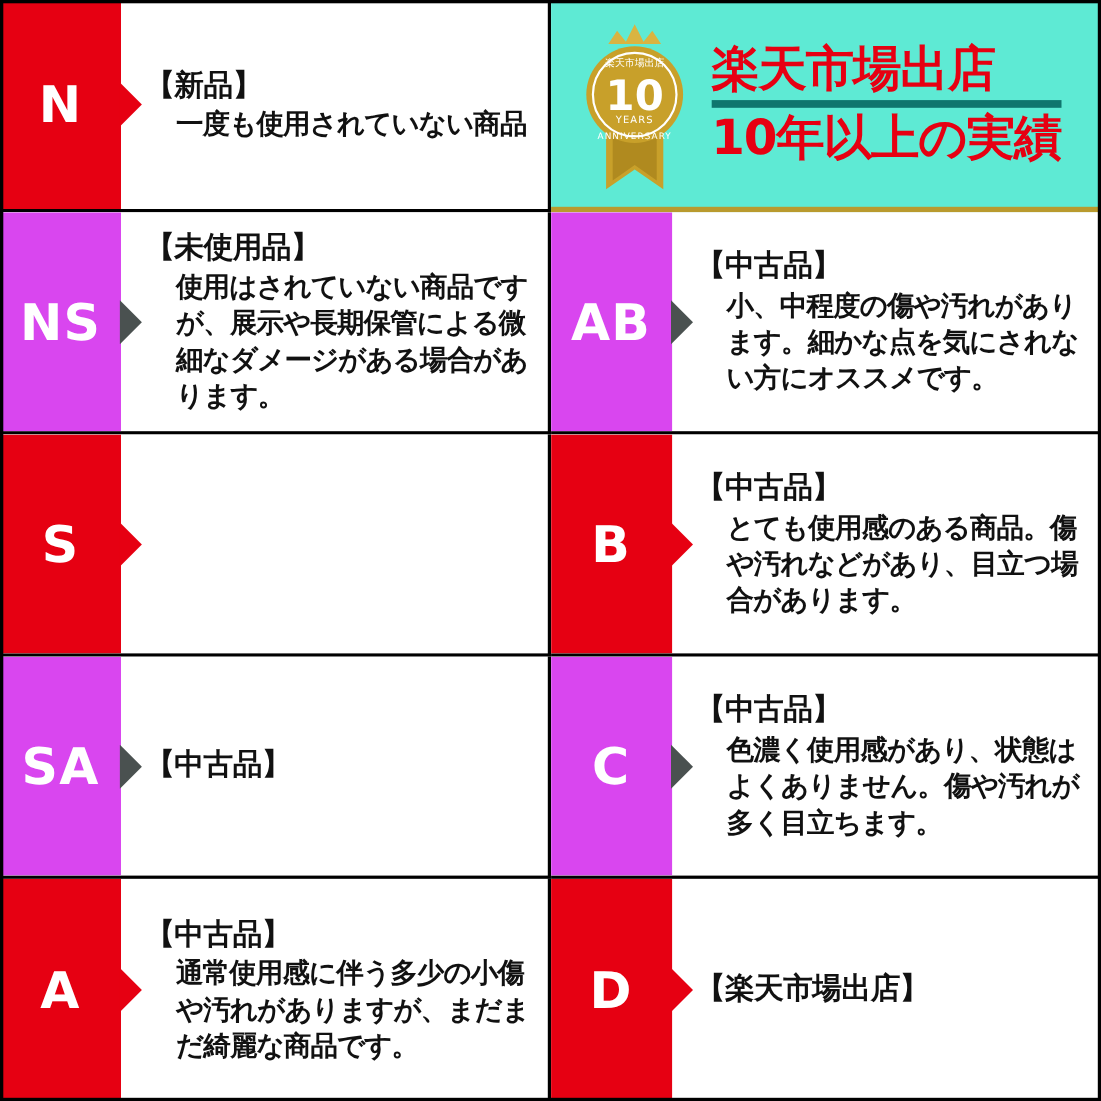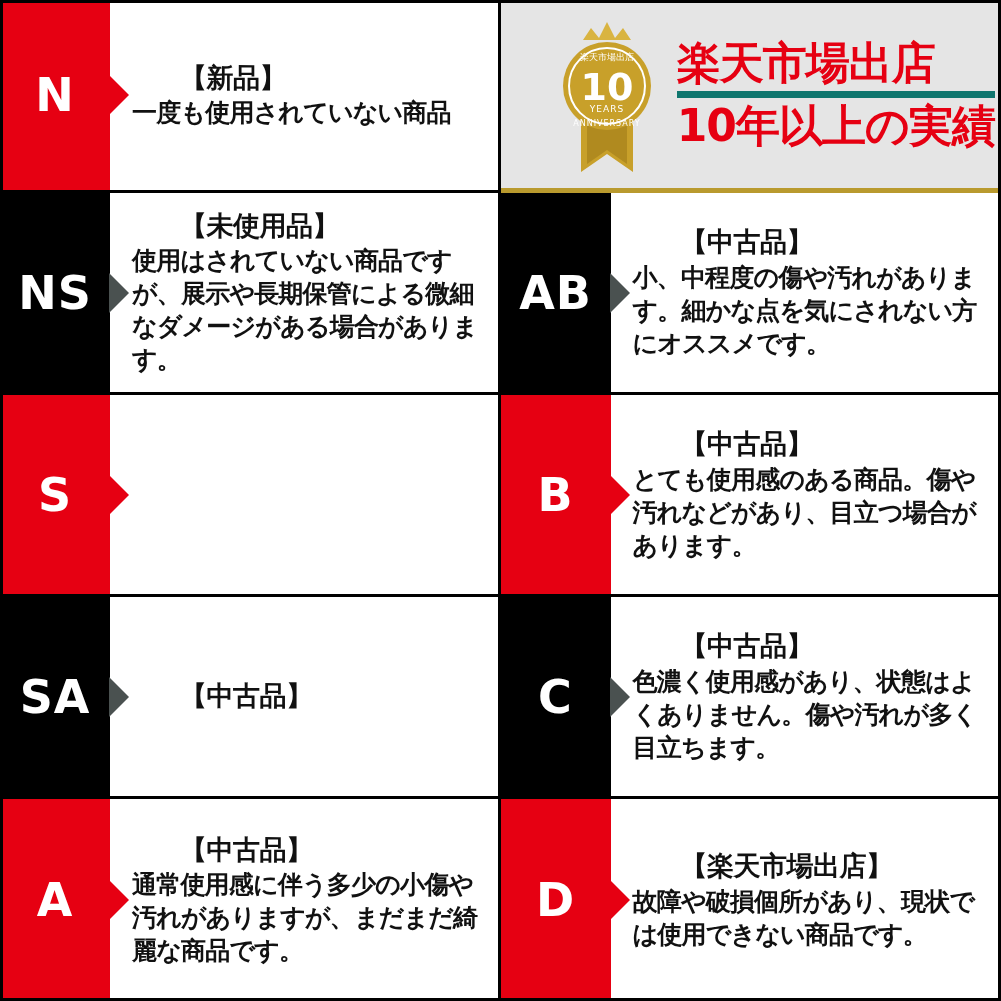--- a/index.html
+++ b/index.html
@@ -50,21 +50,21 @@
     display: flex;
     align-items: center;
     justify-content: center;
     color: #ffffff;
     font-weight: bold;
     font-size: 46px;
     letter-spacing: 1px;
     line-height: 1;
   }
   .rank.red { background: #e60012; }
-  .rank.gray { background: #000000; }
+  .rank.gray { background: #d946ef; }
   
   .rank .arrow {
     position: absolute;
     right: -19px;
     top: 50%;
     transform: translateY(-50%);
     width: 0;
     height: 0;
     border-top: 20px solid transparent;
     border-bottom: 20px solid transparent;
@@ -82,36 +82,36 @@
     flex-direction: column;
     justify-content: center;
     color: #111;
   }
   .desc .title {
     font-size: 27px;
     font-weight: bold;
     line-height: 1.24;
     letter-spacing: -0.5px;
     margin-bottom: 2px;
-    margin-left: 48px;
   }
   .desc .body {
     font-size: 25px;
     font-weight: bold;
     line-height: 1.32;
     letter-spacing: -0.8px;
+    margin-left: 28px;
   }
   
   .promo {
     display: flex;
     align-items: center;
-    justify-content: flex-end;
+    justify-content: flex-start;
     padding: 0 6px 0 16px;
     box-sizing: border-box;
-    background: #e5e5e5;
+    background: #5eead4;
     border-bottom: 5px solid #b99a2e;
     border-right: none;
   }
   .badge {
     position: relative;
     flex: 0 0 120px;
     height: 160px;
     margin-right: 10px;
   }
   .badge svg { display: block; }
@@ -258,20 +258,19 @@
       </div>
     </div>
 
     <div class="cell col2 lastrow">
       <div class="rank red">
         <span>D</span>
         <span class="arrow"></span>
       </div>
       <div class="desc">
         <div class="title">【楽天市場出店】</div>
-        <div class="body">故障や破損個所があり、現状では使用できない商品です。</div>
       </div>
     </div>
 
   </div>
 
   <div class="outer-frame"></div>
 </div>
 
 </body></html>

